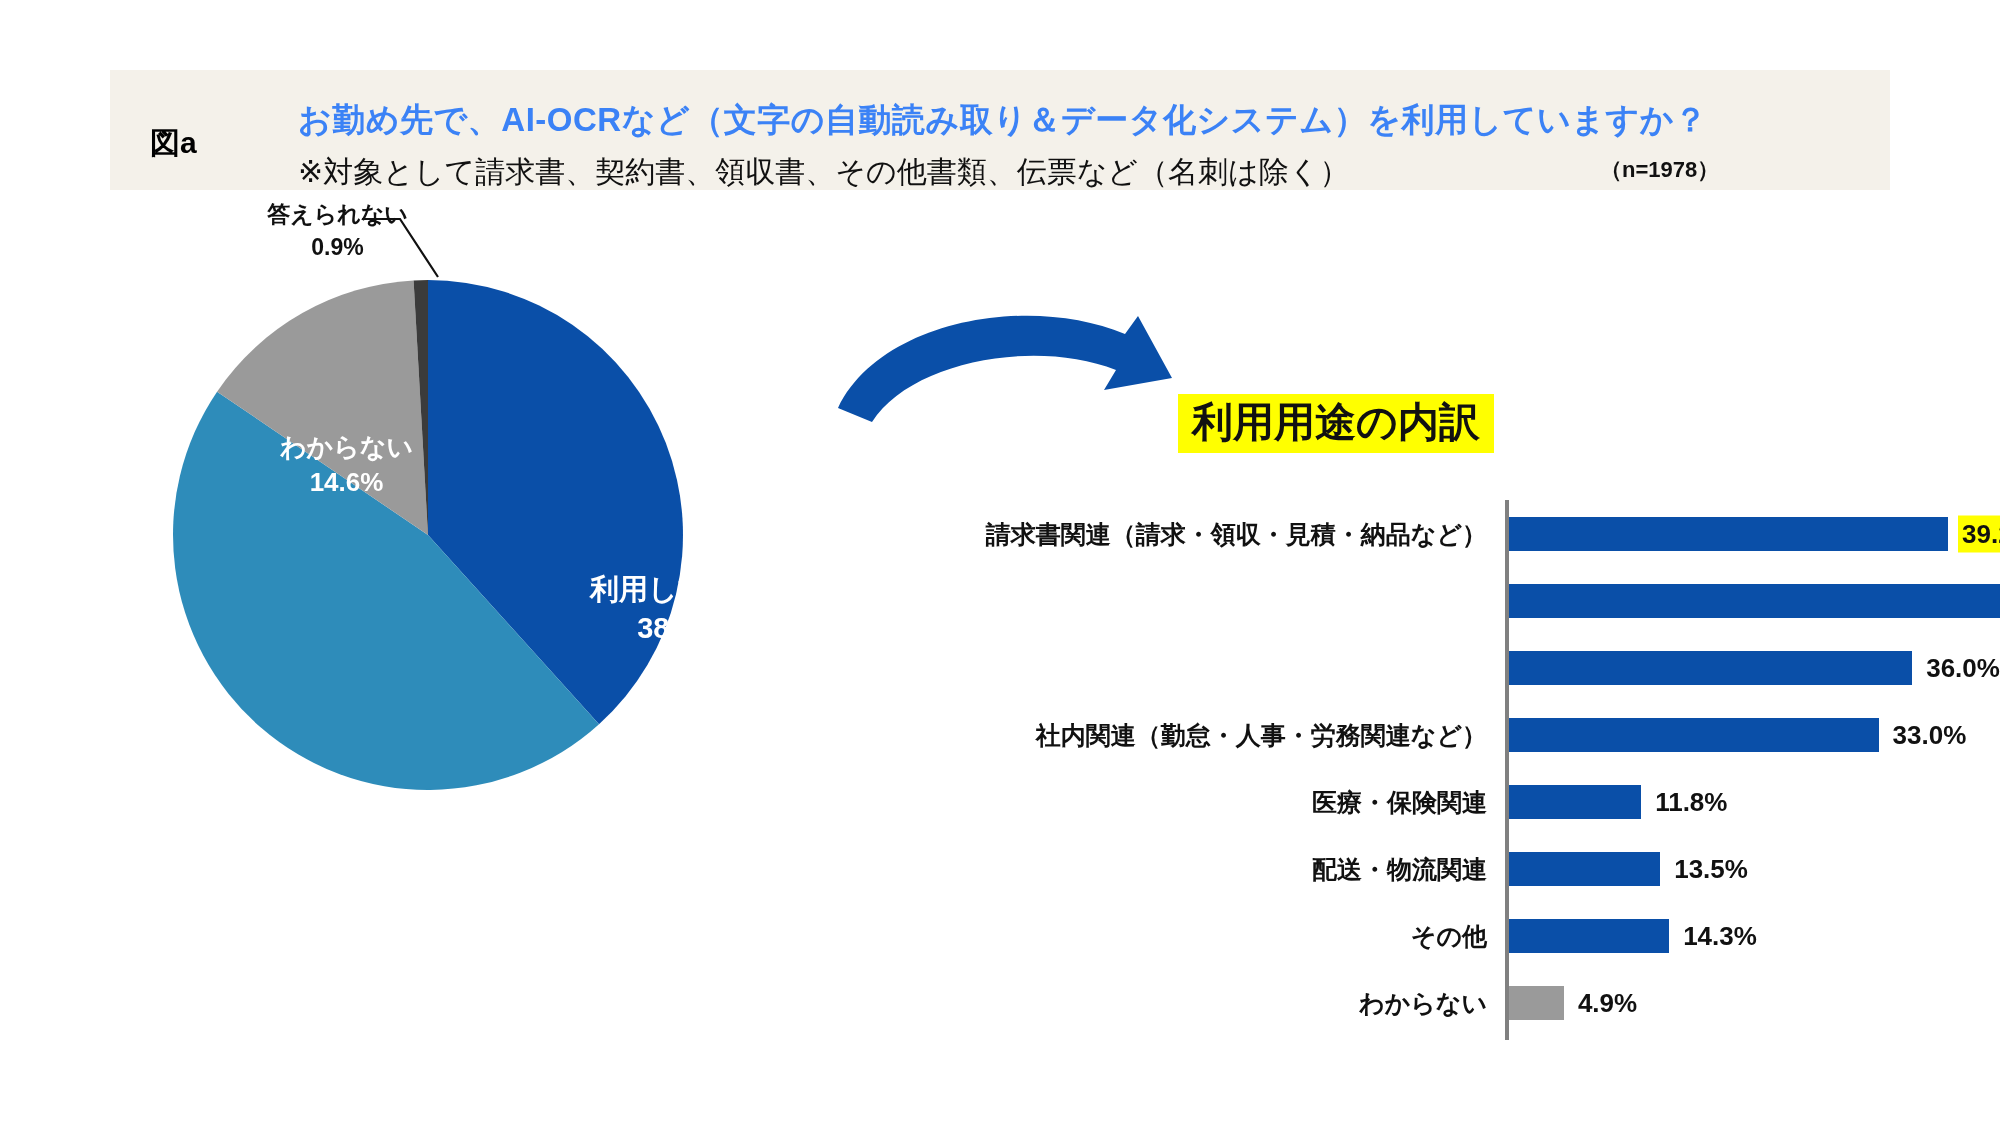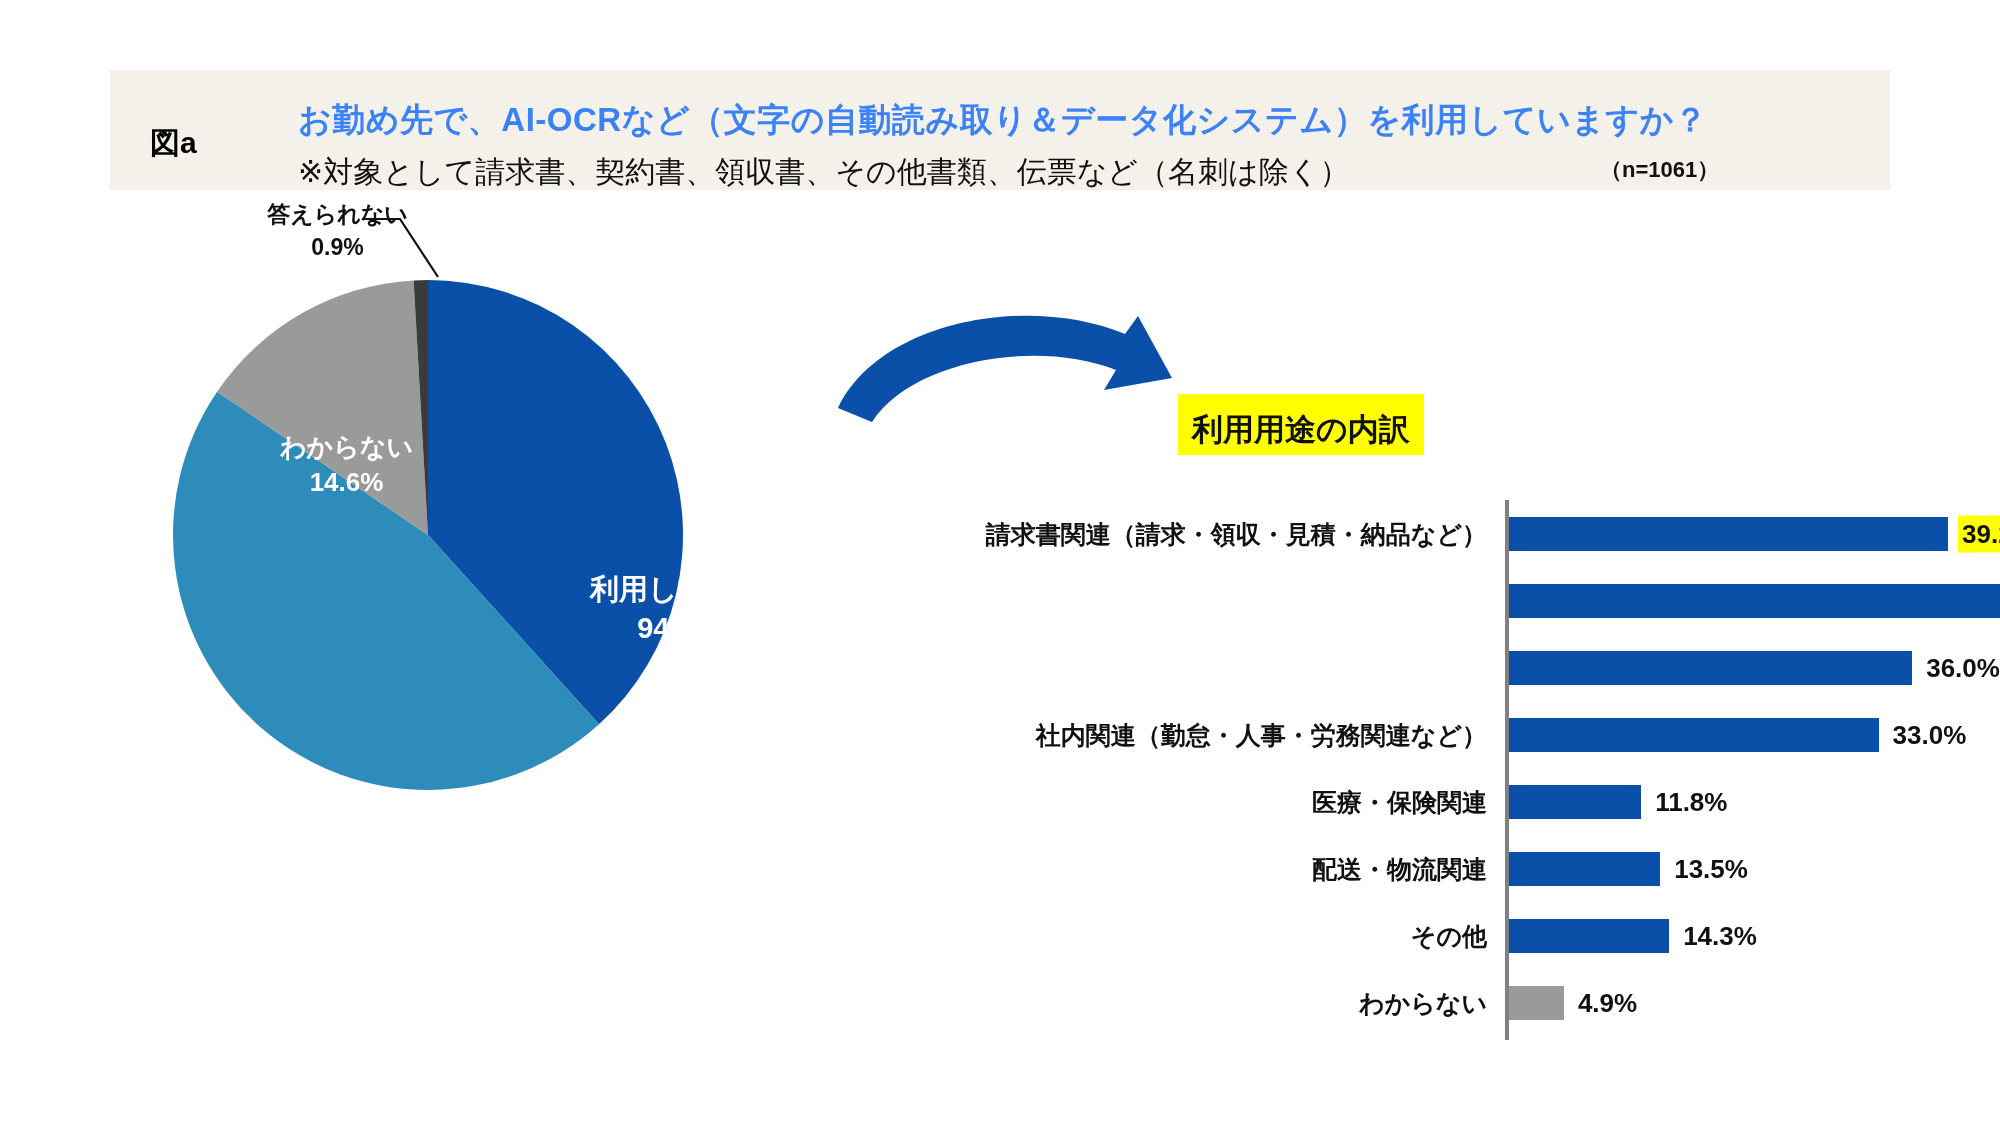--- a/index.html
+++ b/index.html
@@ -122,23 +122,23 @@
     height: 170px;
   }
 
   
   #breakdown-title {
     position: absolute;
     left: 1178px;
     top: 394px;
     background: #ffff00;
     color: #111111;
-    font-size: 31px;
-    font-weight: 700;
-    padding: 20px 14px 10px 14px;
+    font-size: 41px;
+    font-weight: 700;
+    padding: 8px 14px 10px 14px;
     white-space: nowrap;
     line-height: 1;
   }
 
   
   #bar-chart {
     position: absolute;
     left: 900px;
     top: 490px;
     width: 1000px;
@@ -190,21 +190,21 @@
   }
   .bar-value.hl { background: #ffff00; }
 </style>
 </head>
 <body>
 
 <div id="header-band"></div>
 <div id="fig-badge">図a</div>
 <div id="header-title">お勤め先で、AI-OCRなど（文字の自動読み取り＆データ化システム）を利用していますか？</div>
 <div id="header-subtitle">※対象として請求書、契約書、領収書、その他書類、伝票など（名刺は除く）</div>
-<div id="header-n">（n=1061）</div>
+<div id="header-n">（n=1978）</div>
 
 <div id="pie-wrap">
   <svg id="pie-svg" width="680" height="680" viewBox="0 0 680 680">
     <g id="pie-slices">
         <path d="M 328 305 L 328.00 50.00 A 255 255 0 0 1 499.02 494.14 Z" fill="#0a4fa8"></path>
         <path d="M 328 305 L 499.02 494.14 A 255 255 0 0 1 117.09 161.67 Z" fill="#2e8cba"></path>
         <path d="M 328 305 L 117.09 161.67 A 255 255 0 0 1 313.59 50.41 Z" fill="#9a9a9a"></path>
         <path d="M 328 305 L 313.59 50.41 A 255 255 0 0 1 328.00 50.00 Z" fill="#3b3b3b"></path>
       </g>
   </svg>
@@ -214,21 +214,21 @@
   <polyline points="2,14 40,14 78,72" fill="none" stroke="#111111" stroke-width="2.2"></polyline>
 </svg>
 
 <div id="pie-label-noanswer">
   <span>答えられない</span><br>
   <span>0.9%</span>
 </div>
 
 <div class="pie-label" id="pie-label-using">
   <span>利用している</span><br>
-  <span>94.3%</span>
+  <span>38.3%</span>
 </div>
 
 <div class="pie-label" id="pie-label-notusing">
   <span>利用していない</span><br>
   <span>46.2%</span>
 </div>
 
 <div class="pie-label" id="pie-label-unknown">
   <span>わからない</span><br>
   <span>14.6%</span>

